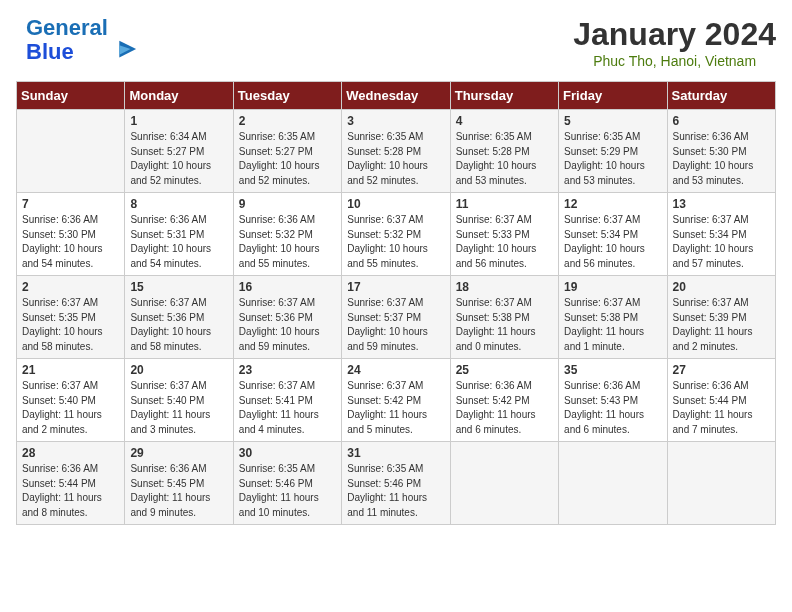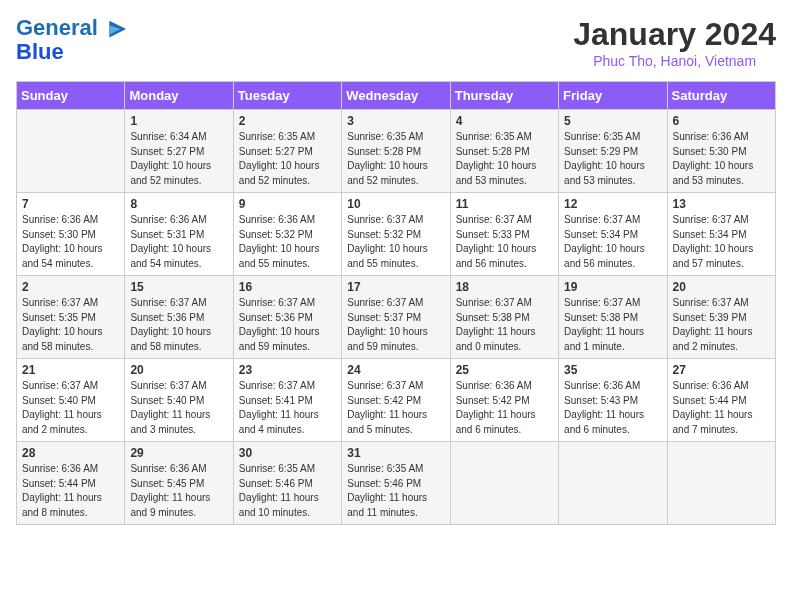--- a/index.html
+++ b/index.html
@@ -37,29 +37,29 @@
     .title-block {
       text-align: center;
     }
     .month-title {
       font-size: 32px;
       font-weight: bold;
       color: #333;
     }
     .subtitle {
       font-size: 14px;
-      color: #8b5cf6;
+      color: #4d7c0f;
     }
     table {
       width: 100%;
       border-collapse: collapse;
       table-layout: fixed;
     }
     thead tr th {
-      background-color: #8b5cf6;
+      background-color: #7f1d1d;
       color: #fff;
       font-size: 13px;
       font-weight: bold;
       padding: 6px 4px;
       text-align: left;
       border: 1px solid #ccc;
     }
     tbody tr td {
       vertical-align: top;
       border: 1px solid #ccc;
@@ -85,21 +85,21 @@
       line-height: 1.45;
       color: #333;
     }
   </style>
 </head>
 <body>
 
 <div class="header">
   <div class="logo">
     <div>
-      <div style="display:flex;align-items:flex-start;">
+      <div style="display:flex;align-items:flex-end;margin-left:10px;">
         <div class="logo-text">
           <span>General</span><br>
           <span style="color:#1d4ed8;">Blue</span>
         </div>
         <svg class="logo-icon" viewBox="0 0 30 30" xmlns="http://www.w3.org/2000/svg">
           <polygon points="10,5 28,14 10,23" fill="#1a6eb5"></polygon>
           <polygon points="10,10 22,14 10,20" fill="#5aabdf"></polygon>
         </svg>
       </div>
     </div>

